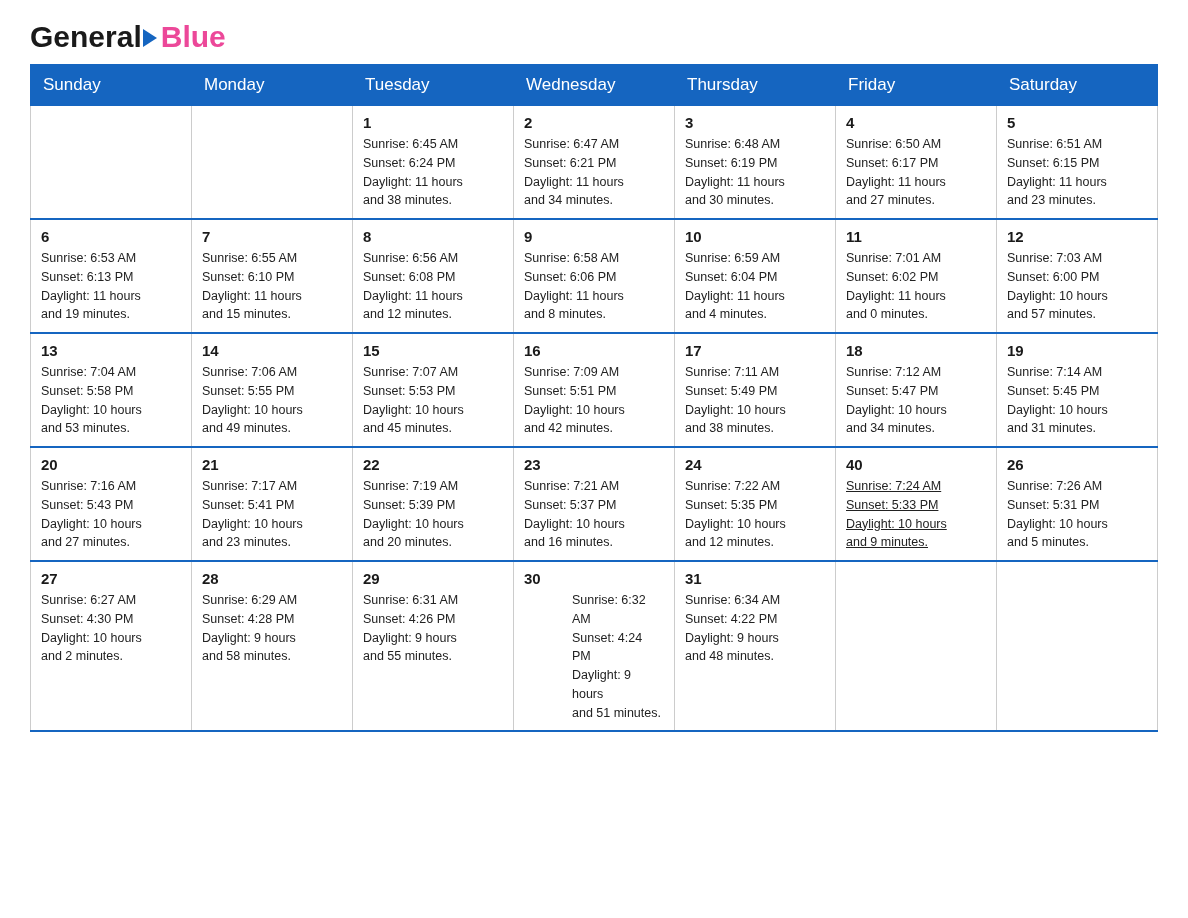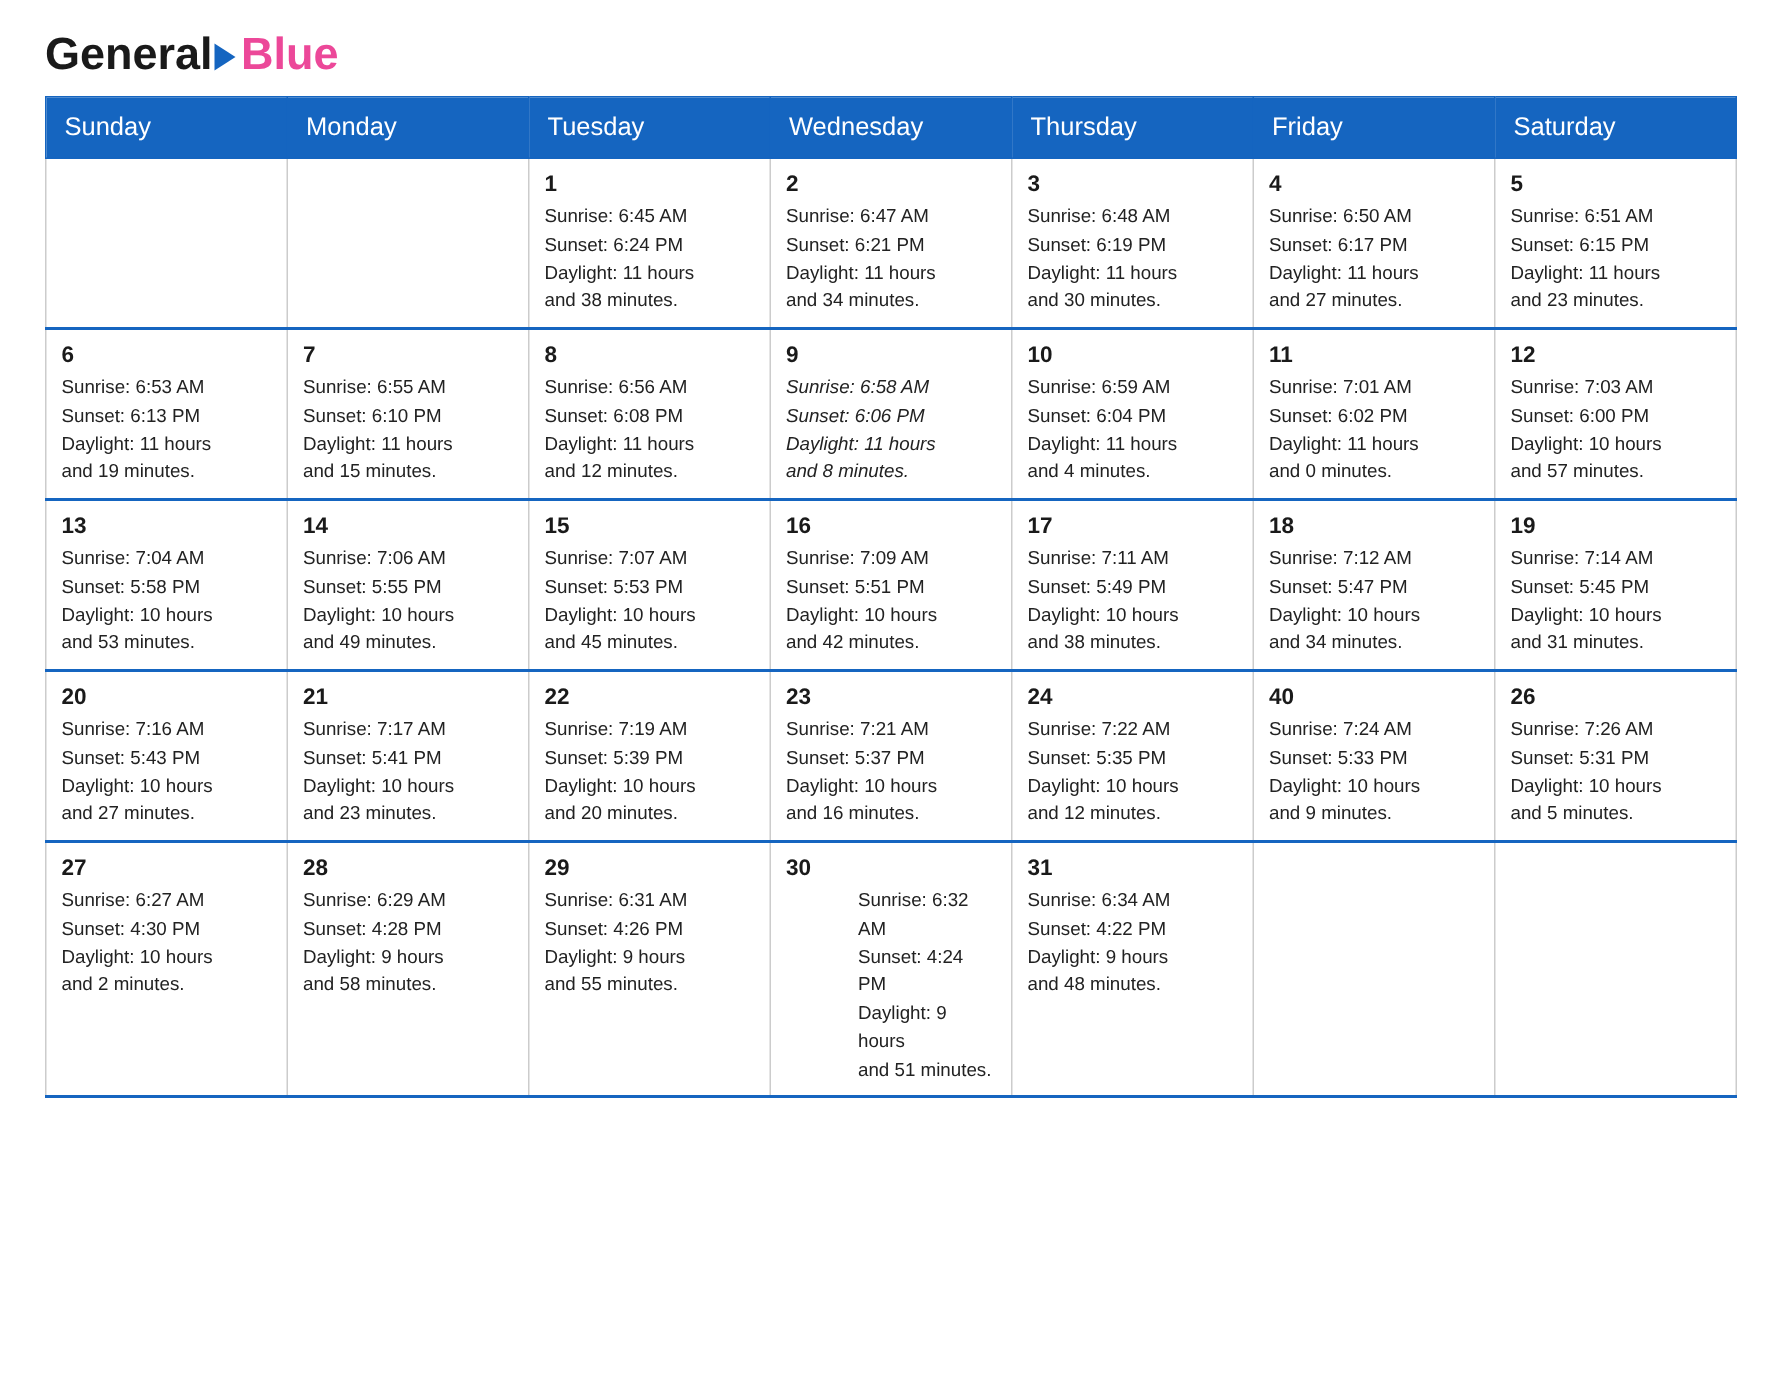--- a/index.html
+++ b/index.html
@@ -183,21 +183,21 @@
         </td>
         <td>
           <span class="day-number">8</span>
           <div class="day-info" style="white-space: pre-line;">Sunrise: 6:56 AM
 Sunset: 6:08 PM
 Daylight: 11 hours
 and 12 minutes.</div>
         </td>
         <td>
           <span class="day-number">9</span>
-          <div class="day-info" style="white-space: pre-line; font-style: italic;">Sunrise: 6:58 AM
+          <div class="day-info" style="white-space: pre-line;">Sunrise: 6:58 AM
 Sunset: 6:06 PM
 Daylight: 11 hours
 and 8 minutes.</div>
         </td>
         <td>
           <span class="day-number">10</span>
           <div class="day-info" style="white-space: pre-line;">Sunrise: 6:59 AM
 Sunset: 6:04 PM
 Daylight: 11 hours
 and 4 minutes.</div>
@@ -299,21 +299,21 @@
         </td>
         <td>
           <span class="day-number">24</span>
           <div class="day-info" style="white-space: pre-line;">Sunrise: 7:22 AM
 Sunset: 5:35 PM
 Daylight: 10 hours
 and 12 minutes.</div>
         </td>
         <td>
           <span class="day-number">40</span>
-          <div class="day-info" style="white-space: pre-line;">Sunrise: 7:24 AM
+          <div class="day-info" style="white-space: pre-line; text-decoration: underline;">Sunrise: 7:24 AM
 Sunset: 5:33 PM
 Daylight: 10 hours
 and 9 minutes.</div>
         </td>
         <td>
           <span class="day-number">26</span>
           <div class="day-info" style="white-space: pre-line;">Sunrise: 7:26 AM
 Sunset: 5:31 PM
 Daylight: 10 hours
 and 5 minutes.</div>

